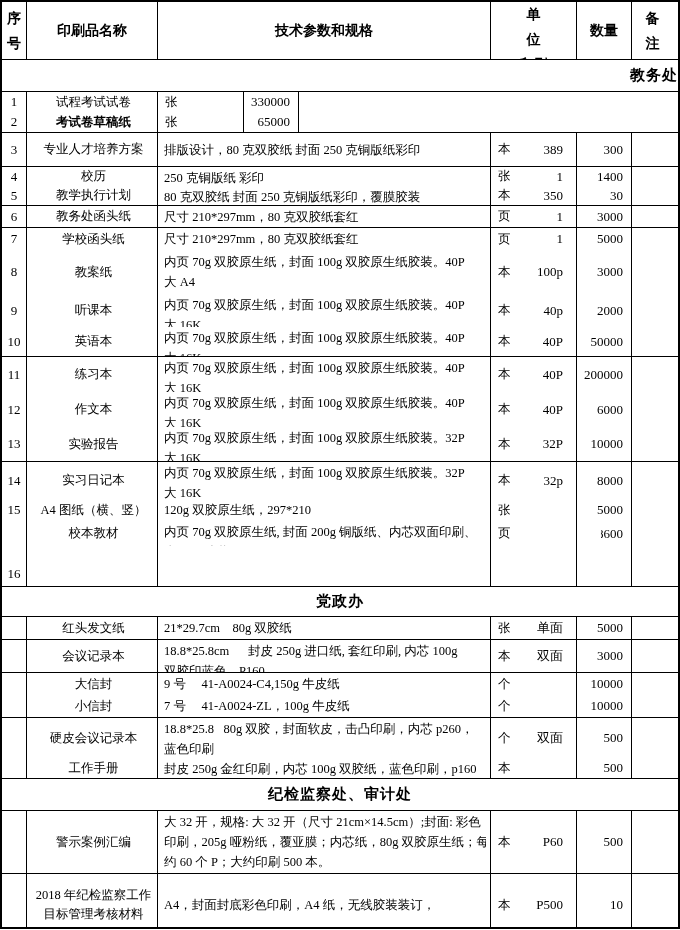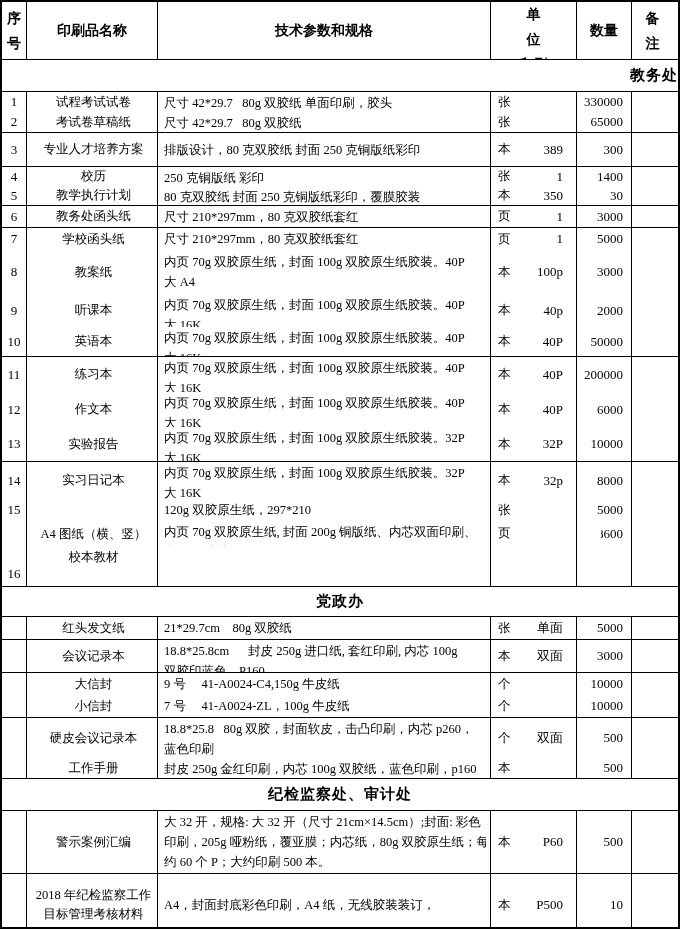--- a/index.html
+++ b/index.html
@@ -72,30 +72,22 @@
       </div>
       <div class="band row-band">
         <div class="col c-no">
           <div class="sub" style="height: 20px;">1</div>
           <div class="sub" style="height: 20px;">2</div>
         </div>
         <div class="col c-name">
           <div class="sub" style="height: 20px;">
             <span class="nm">试程考试试卷</span>
           </div>
-          <div class="sub" style="height: 20px;">
+          <div class="sub" style="height: 20px; font-weight: bold;">
             <span class="nm">考试卷草稿纸</span>
-          </div>
-        </div>
-        <div class="col c-spec">
-          <div class="sub" style="height: 20px;">
-            <div class="specline">尺寸 42*29.7   80g 双胶纸 单面印刷，胶头</div>
-          </div>
-          <div class="sub" style="height: 20px;">
-            <div class="specline">尺寸 42*29.7   80g 双胶纸</div>
           </div>
         </div>
         <div class="col c-uf">
           <div class="sub" style="height: 20px;">
             <span class="unit">张</span>
             <span class="faces"></span>
           </div>
           <div class="sub" style="height: 20px;">
             <span class="unit">张</span>
             <span class="faces"></span>
@@ -332,21 +324,21 @@
       <div class="band row-band">
         <div class="col c-no">
           <div class="sub" style="height: 37px;">14</div>
           <div class="sub" style="height: 22px;">15</div>
           <div class="sub" style="height: 25px; margin-top: 40px;">16</div>
         </div>
         <div class="col c-name">
           <div class="sub" style="height: 37px;">
             <span class="nm">实习日记本</span>
           </div>
-          <div class="sub" style="height: 22px; margin-top: 24px;">
+          <div class="sub" style="height: 22px;">
             <span class="nm">A4 图纸（横、竖）</span>
           </div>
           <div class="sub" style="height: 25px;">
             <span class="nm">校本教材</span>
           </div>
         </div>
         <div class="col c-spec">
           <div class="sub" style="height: 37px;">
             <div class="specline">内页 70g 双胶原生纸，封面 100g 双胶原生纸胶装。32P</div>
             <div class="specline">大 16K</div>

